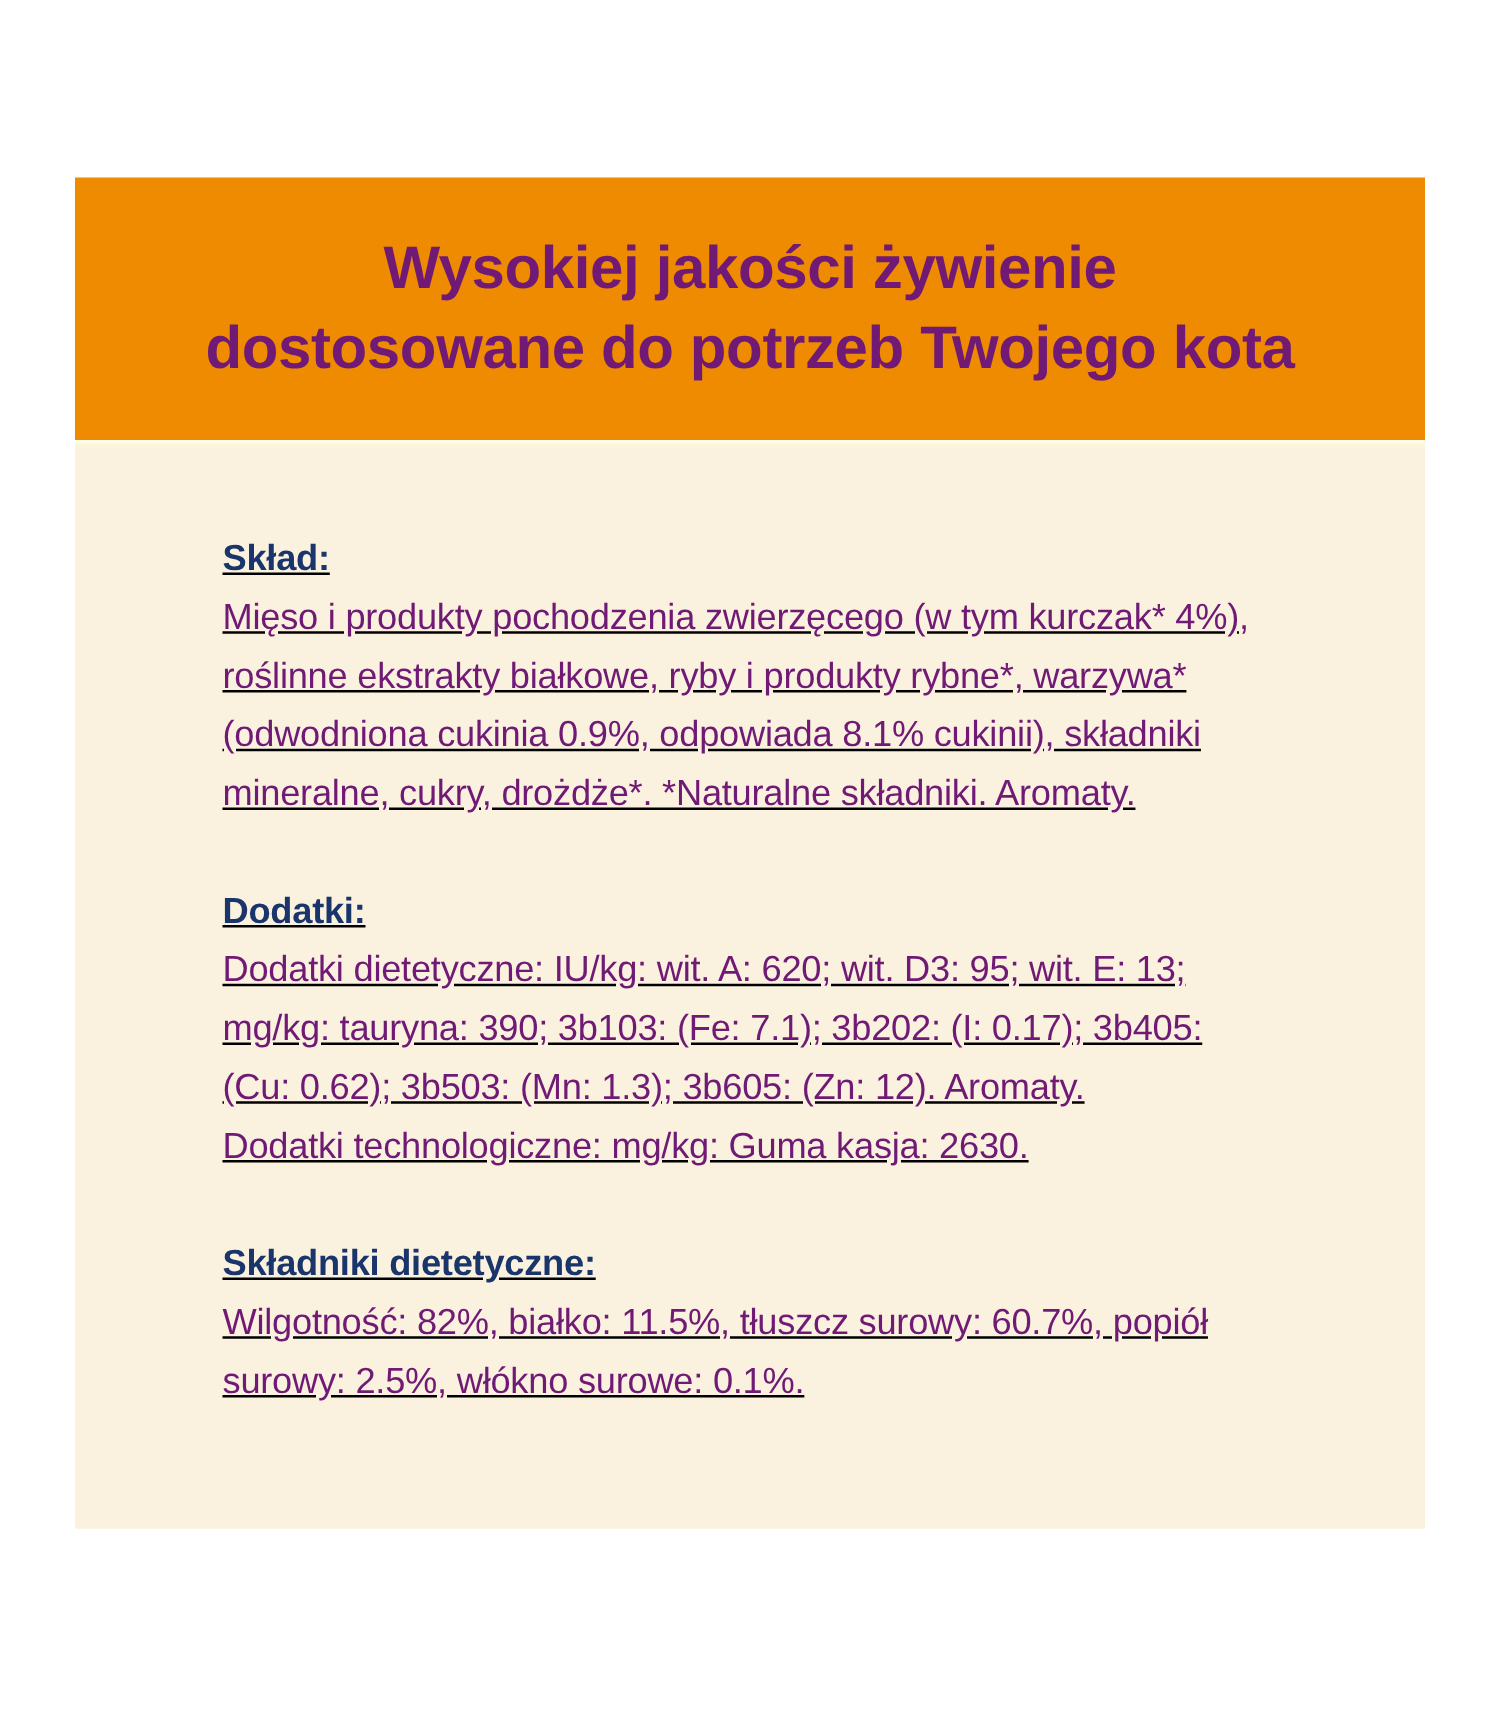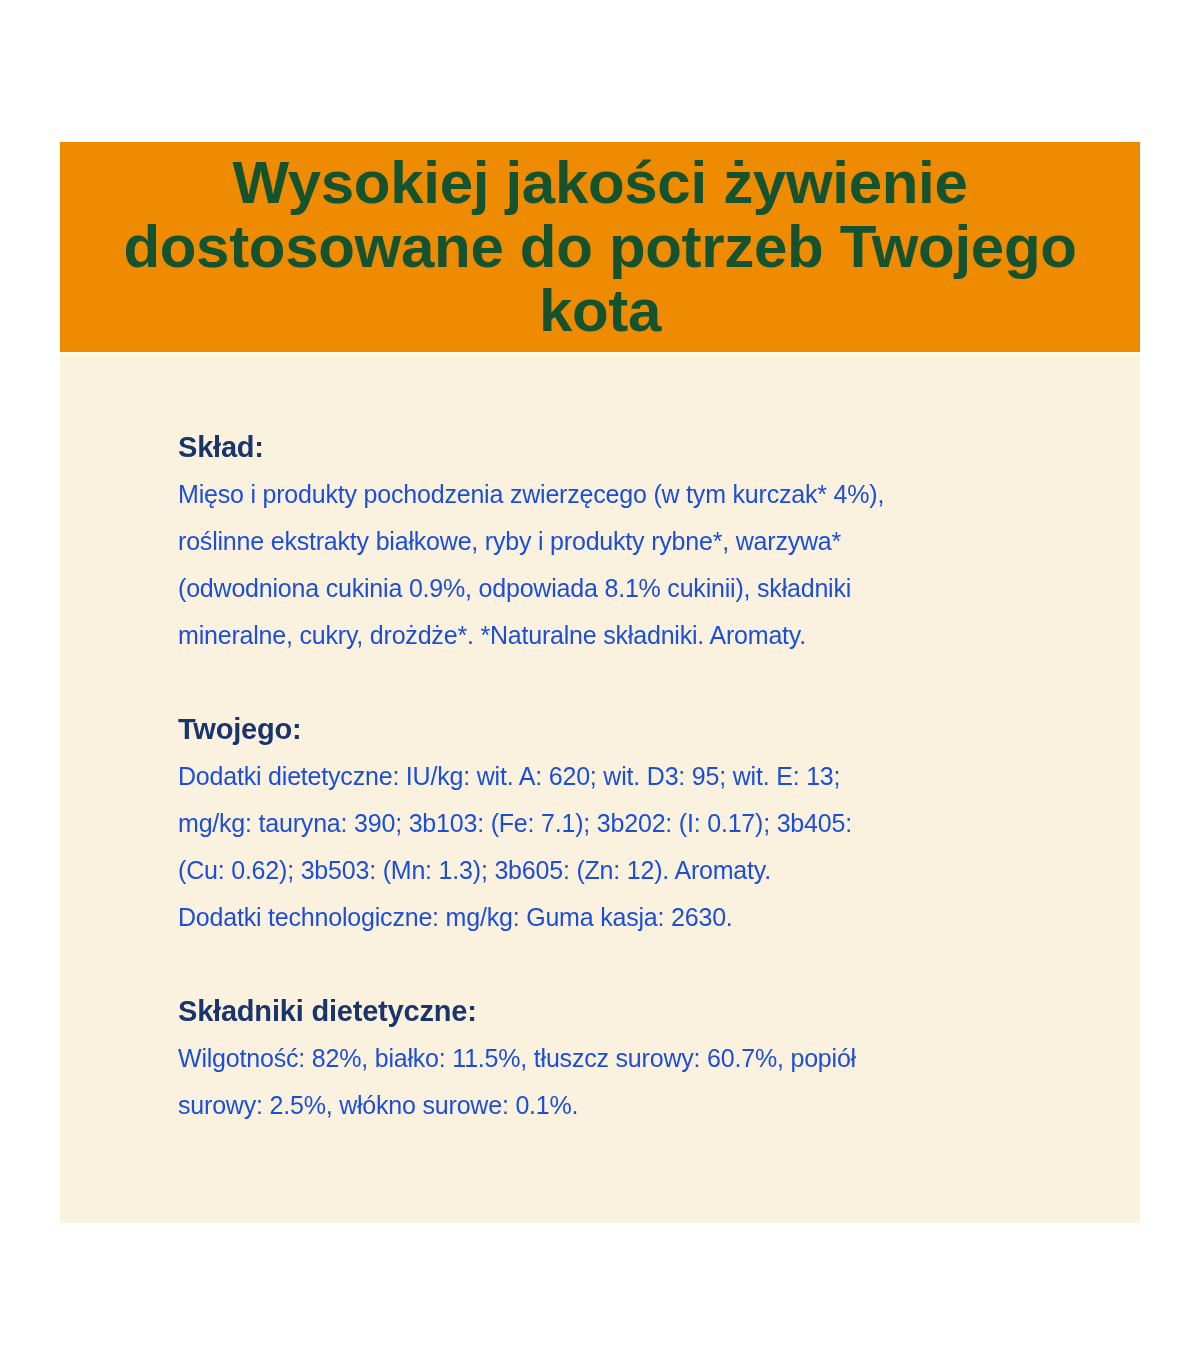--- a/index.html
+++ b/index.html
@@ -20,37 +20,38 @@
     left: 60px;
     top: 142px;
     width: 1080px;
     height: 210px;
     background: #EE8B00;
     display: flex;
     align-items: center;
     justify-content: center;
   }
   .banner-title {
-    color: #14532d;
-    font-size: 60px;
+    color: #701a75;
+    font-size: 48px;
     line-height: 64px;
     font-weight: 700;
     text-align: center;
     letter-spacing: -0.3px;
     white-space: pre-line;
   }
   .content {
     position: absolute;
     left: 60px;
     top: 352px;
     width: 1080px;
     height: 871px;
     background: #FAF2DF;
     box-sizing: border-box;
     padding: 72px 80px 0 118px;
+    text-decoration: underline;
   }
   .content::before {
     content: "";
     position: absolute;
     top: 0;
     left: 0;
     right: 0;
     height: 7px;
     background: linear-gradient(180deg, #FFFEF3 0%, #FCF6D6 55%, #FAF2DF 100%);
   }
@@ -59,24 +60,24 @@
   .sec-heading {
     margin: 0;
     font-size: 29px;
     line-height: 47px;
     font-weight: 700;
     color: #1A356B;
     letter-spacing: -0.2px;
   }
   .sec-body {
     margin: 0;
-    font-size: 25px;
+    font-size: 29px;
     line-height: 47px;
     font-weight: 400;
-    color: #1d4ed8;
+    color: #701a75;
     letter-spacing: -0.2px;
     white-space: pre-line;
   }
 </style>
 </head>
 <body>
 
 <div class="page">
 
   <div class="banner">
@@ -88,21 +89,21 @@
 
     <div class="section">
       <h2 class="sec-heading">Skład:</h2>
       <div class="sec-body">Mięso i produkty pochodzenia zwierzęcego (w tym kurczak* 4%),
 roślinne ekstrakty białkowe, ryby i produkty rybne*, warzywa*
 (odwodniona cukinia 0.9%, odpowiada 8.1% cukinii), składniki
 mineralne, cukry, drożdże*. *Naturalne składniki. Aromaty.</div>
     </div>
 
     <div class="section">
-      <h2 class="sec-heading">Twojego:</h2>
+      <h2 class="sec-heading">Dodatki:</h2>
       <div class="sec-body">Dodatki dietetyczne: IU/kg: wit. A: 620; wit. D3: 95; wit. E: 13;
 mg/kg: tauryna: 390; 3b103: (Fe: 7.1); 3b202: (I: 0.17); 3b405:
 (Cu: 0.62); 3b503: (Mn: 1.3); 3b605: (Zn: 12). Aromaty.
 Dodatki technologiczne: mg/kg: Guma kasja: 2630.</div>
     </div>
 
     <div class="section">
       <h2 class="sec-heading">Składniki dietetyczne:</h2>
       <div class="sec-body">Wilgotność: 82%, białko: 11.5%, tłuszcz surowy: 60.7%, popiół
 surowy: 2.5%, włókno surowe: 0.1%.</div>

